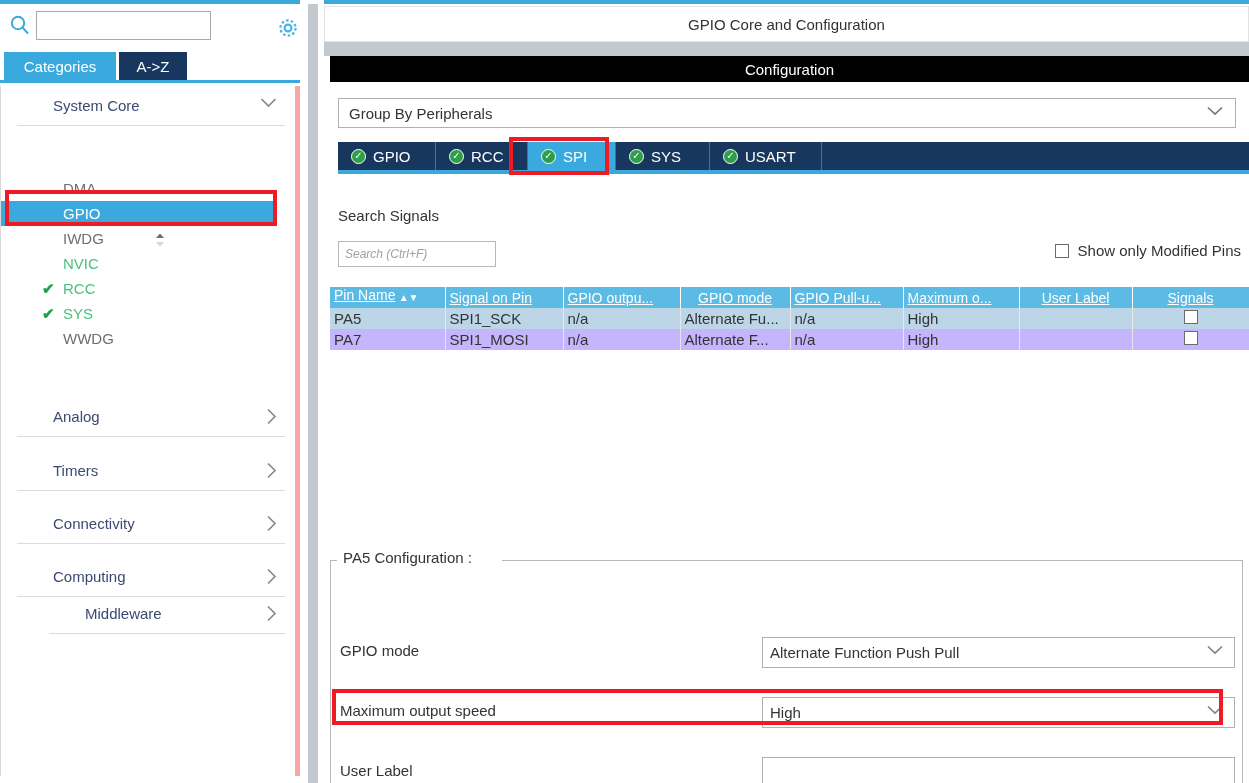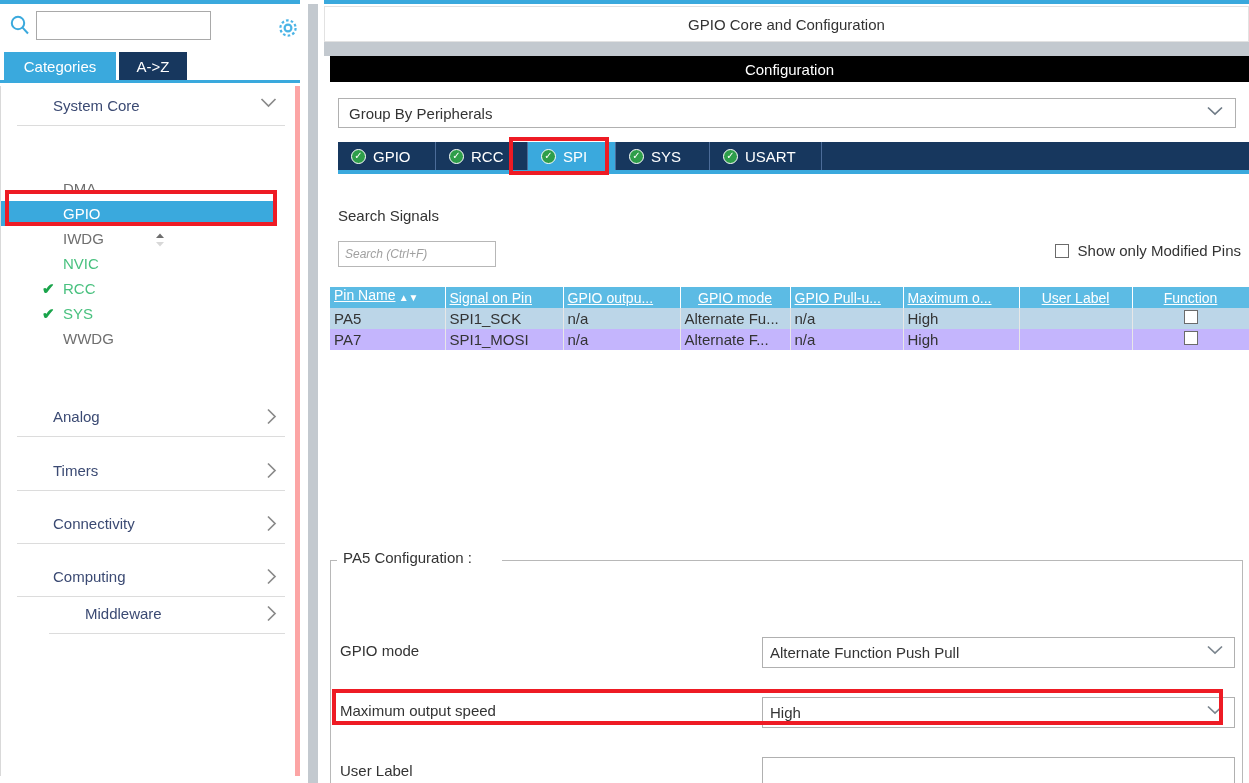--- a/index.html
+++ b/index.html
@@ -366,21 +366,21 @@
           <th>
             <span>Pin Name</span>
             <span class="sort-caret">▲▼</span>
           </th>
           <th>Signal on Pin</th>
           <th>GPIO outpu...</th>
           <th class="ctr">GPIO mode</th>
           <th>GPIO Pull-u...</th>
           <th>Maximum o...</th>
           <th class="ctr">User Label</th>
-          <th class="ctr">Function</th>
+          <th class="ctr">Signals</th>
         </tr>
       </thead>
       <tbody>
         <tr class="r0">
           <td>PA5</td>
           <td>SPI1_SCK</td>
           <td>n/a</td>
           <td>Alternate Fu...</td>
           <td>n/a</td>
           <td>High</td>

